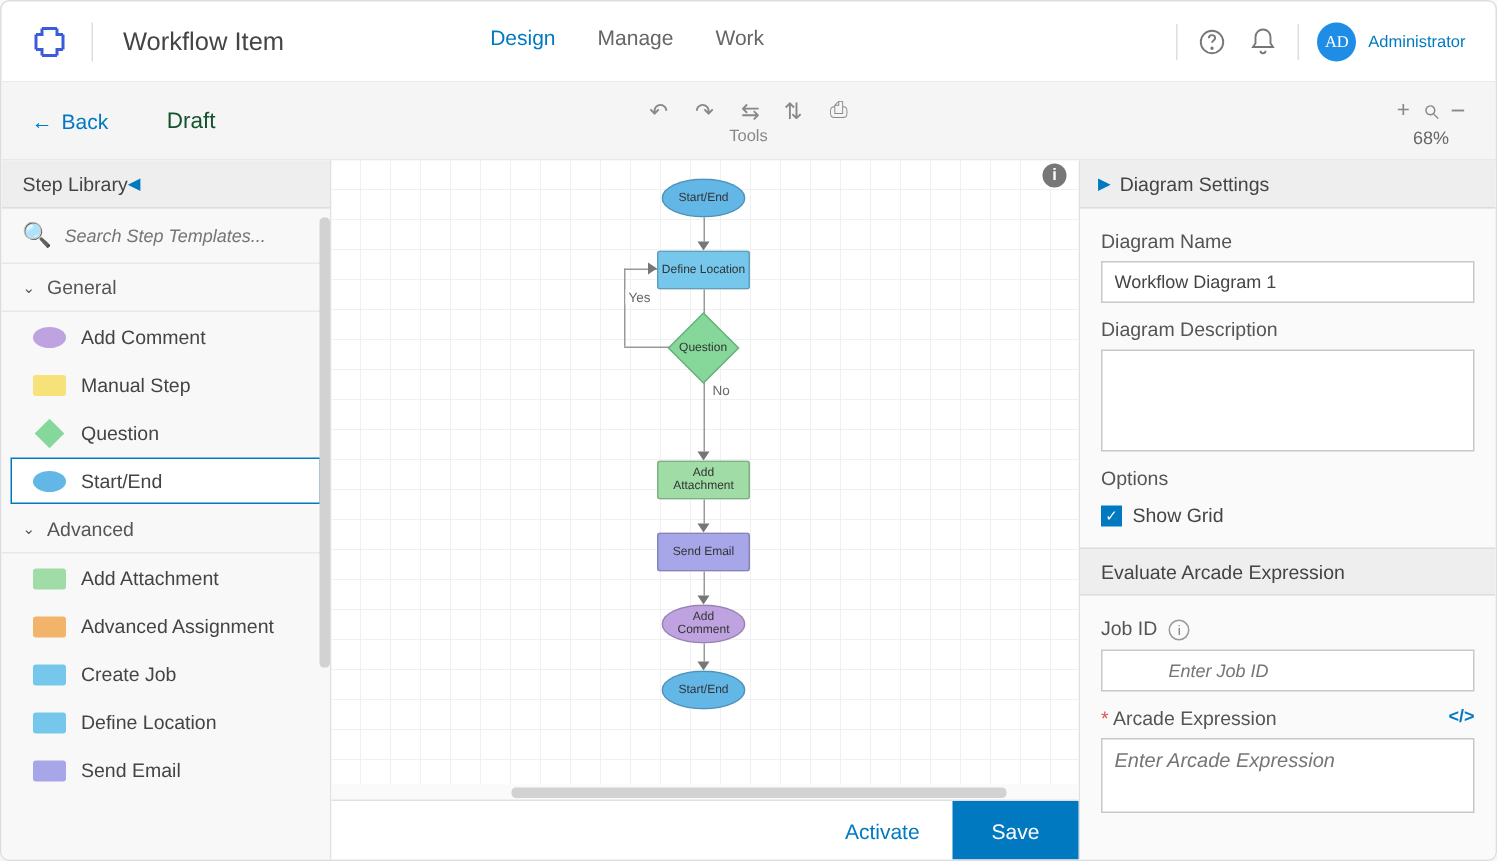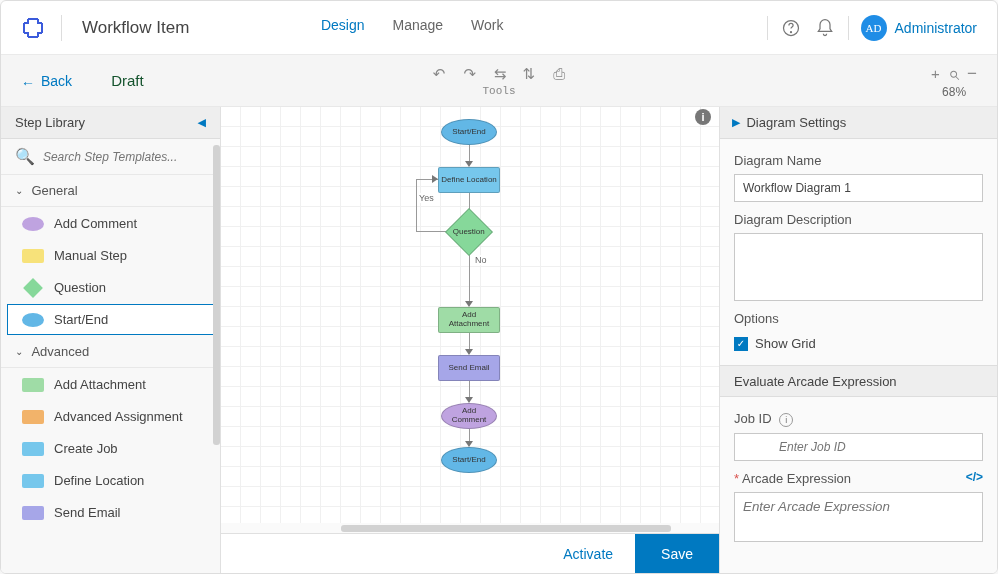--- a/index.html
+++ b/index.html
@@ -12,42 +12,42 @@
 .logo { width: 24px; height: 24px; display: flex; align-items: center; justify-content: center; }
 .logo svg { width: 24px; height: 24px; stroke: #3b5bdb; fill: none; stroke-width: 2; }
 .vdiv { width: 1px; height: 26px; background: #ddd; margin: 0 6px 0 2px; }
 .nav-tabs { display: flex; gap: 28px; margin-left: auto; margin-right: auto; font-size: 14px; color: #666; position: relative; top: 1px; }
 .nav-tab { padding: 18px 0 24px; cursor: pointer; }
 .nav-tab.active { color: #0079c1; border-bottom: 2px solid #0079c1; }
 .top-right { display: flex; align-items: center; gap: 12px; margin-left: auto; }
 .vdiv2 { width: 1px; height: 24px; background: #ddd; }
 .help-icon, .bell-icon { width: 22px; height: 22px; color: #6a6a6a; cursor: pointer; display: flex; align-items: center; justify-content: center; }
 .avatar { width: 26px; height: 26px; border-radius: 50%; background: #1f8de6; color: #fff; font-size: 11px; display: flex; align-items: center; justify-content: center; font-weight: 500; font-family: Liberation Serif, serif; }
-.user-name { font-size: 14px; color: #0079c1; margin-left: -4px; }
+.user-name { font-size: 11px; color: #0079c1; margin-left: -4px; }
 
 
 .secondbar { height: 52px; background: #f5f5f5; display: flex; align-items: center; padding: 0 20px; border-bottom: 1px solid #e8e8e8; position: relative; }
 .back-link { color: #0079c1; font-size: 14px; display: flex; align-items: center; gap: 6px; cursor: pointer; }
 .draft-label { color: #14532d; font-size: 15px; margin-left: 39px; }
 .tools-cluster { position: absolute; left: 50%; transform: translateX(-50%); display: flex; flex-direction: column; align-items: center; gap: 2px; }
 .tools-row { display: flex; gap: 18px; color: #888; font-size: 15px; }
 .tools-row span { cursor: pointer; }
-.tools-label { font-size: 11px; color: #888; font-family: Liberation Mono, monospace; }
+.tools-label { font-size: 11px; color: #888; }
 .zoom-cluster { display: flex; align-items: center; gap: 10px; margin-left: auto; color: #888; }
 .zoom-ctrl { display: flex; flex-direction: column; align-items: center; }
 .zoom-row { display: flex; align-items: center; gap: 8px; font-size: 16px; }
 .zoom-row .zoom-search { font-size: 20px; transform: scaleX(-1); }
 .zoom-pct { font-size: 12px; color: #666; }
 
 
 .body { flex: 1; display: flex; min-height: 0; }
 
 
 .left-panel { width: 220px; background: #f8f8f8; border-right: 1px solid #e0e0e0; display: flex; flex-direction: column; position: relative; }
-.left-header { height: 32px; background: #eee; border-bottom: 1px solid #ddd; display: flex; align-items: center; justify-content: space-between; padding: 0 14px; font-size: 13px; color: #444; gap: 24px; }
+.left-header { height: 32px; background: #eee; border-bottom: 1px solid #ddd; display: flex; align-items: center; padding: 0 14px; font-size: 13px; color: #444; }
 .collapse-handle { color: #0079c1; font-size: 11px; cursor: pointer; }
 .search-row { display: flex; align-items: center; gap: 8px; padding: 8px 14px; border-bottom: 1px solid #e8e8e8; color: #888; }
 .search-row input { border: none; background: transparent; font-size: 12px; font-style: italic; color: #737373; outline: none; width: 100%; }
 .group-header { display: flex; align-items: center; gap: 8px; padding: 8px 14px; font-size: 13px; color: #555; border-bottom: 1px solid #e8e8e8; cursor: pointer; }
 .group-header .chev { font-size: 10px; }
 .step-list { list-style: none; }
 .step-item { display: flex; align-items: center; gap: 10px; padding: 7px 14px; font-size: 13px; color: #444; cursor: grab; border: 1px solid transparent; margin: 1px 6px; }
 .step-item.selected { border: 1px solid #0079c1; background: #fff; }
 .shape { width: 22px; height: 14px; flex-shrink: 0; }
 .shape.ellipse { border-radius: 50%; }

